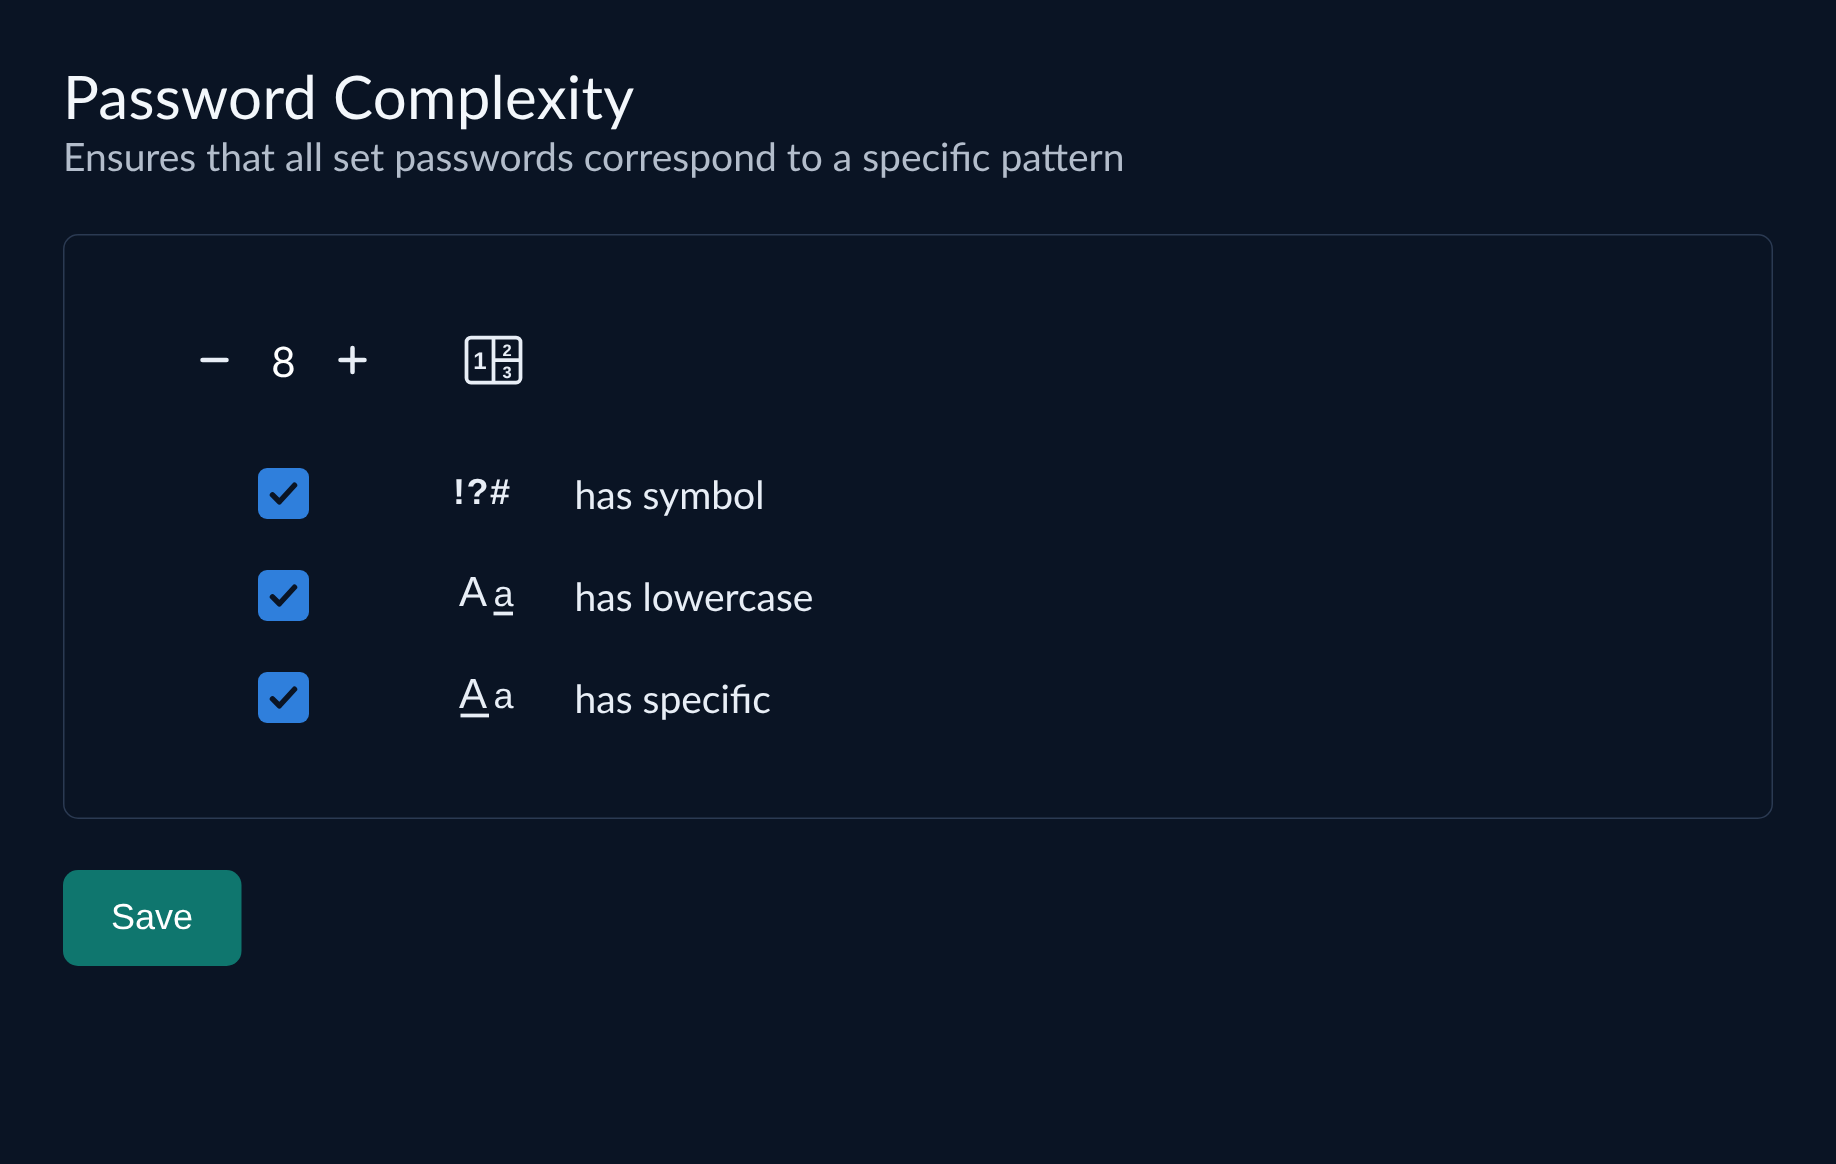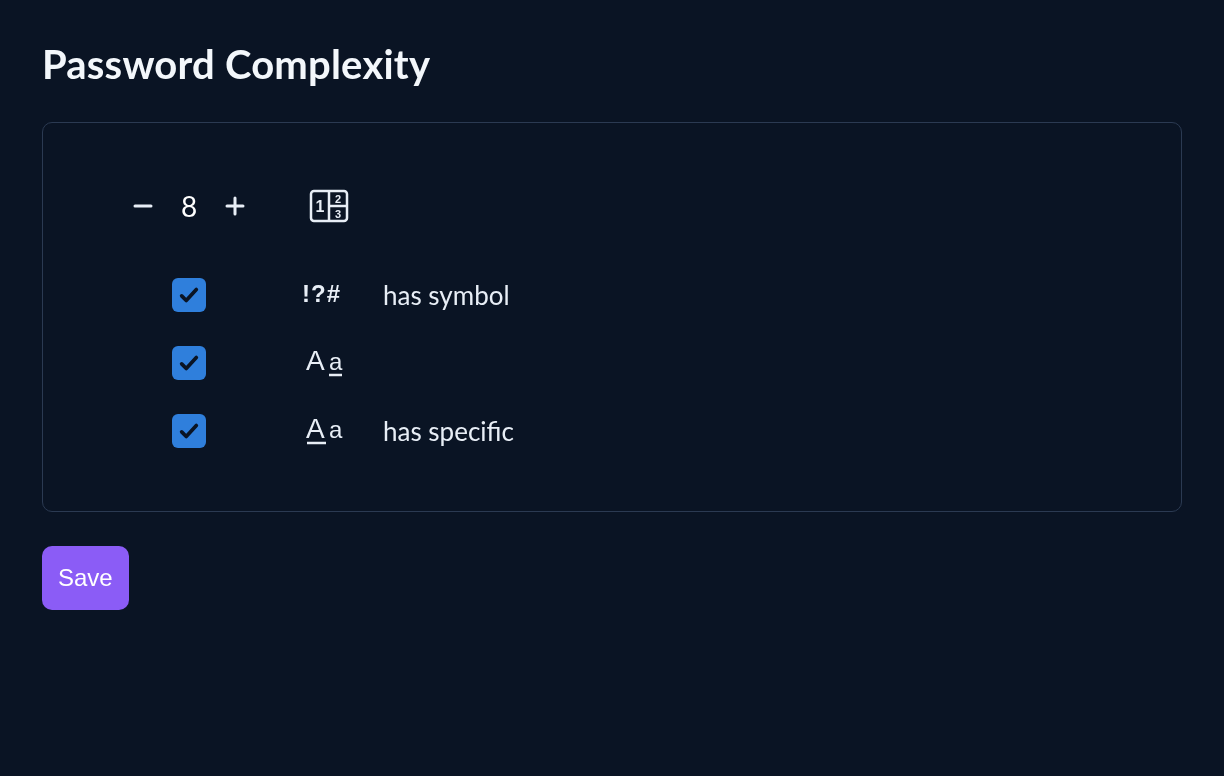--- a/index.html
+++ b/index.html
@@ -9,23 +9,22 @@
     background: #0a1424;
     font-family: "Segoe UI", "Lato", -apple-system, BlinkMacSystemFont, sans-serif;
     color: #e8eef6;
     overflow: hidden;
   }
   .page {
     padding: 40px 42px;
   }
   .title {
     font-size: 40px;
-    font-weight: 700;
+    font-weight: 400;
     color: #f3f7fb;
-    margin-bottom: 34px;
     letter-spacing: 0.2px;
   }
   .subtitle {
     font-size: 26px;
     color: #b3bdcb;
     margin-bottom: 36px;
   }
   .panel {
     border: 1px solid #2b3a52;
     border-radius: 10px;
@@ -86,37 +85,38 @@
     display: flex;
     align-items: center;
     justify-content: center;
     cursor: pointer;
   }
   .checkbox svg { display: block; }
 
   
   .save-btn {
     margin-top: 34px;
-    background: #8b5cf6;
+    background: #0f766e;
     color: #ffffff;
     border: none;
     border-radius: 10px;
     font-size: 24px;
-    padding: 18px 16px;
+    padding: 18px 32px;
     cursor: pointer;
   }
 
   
   .icon-col svg { display:block; }
 </style>
 </head>
 <body>
 
 <div class="page">
   <h1 class="title">Password Complexity</h1>
+  <p class="subtitle">Ensures that all set passwords correspond to a specific pattern</p>
 
   <div class="panel">
 
     <div class="row first">
       <div class="ctrl-col">
         <div class="stepper">
           <div class="step-btn">
             <svg width="24" height="24" viewBox="0 0 24 24" fill="none" stroke="#e8eef6" stroke-width="3" stroke-linecap="round">
                 <line x1="4" y1="12" x2="20" y2="12"></line>
               </svg>
@@ -167,20 +167,21 @@
             </svg>
         </div>
       </div>
       <div class="icon-col">
         <svg width="50" height="34" viewBox="0 0 50 34">
           <text x="2" y="24" font-size="28" fill="#e8eef6" font-family="'Segoe UI', sans-serif">A</text>
           <text x="25" y="24" font-size="24" fill="#e8eef6" font-family="'Segoe UI', sans-serif">a</text>
           <line x1="25" y1="29" x2="38" y2="29" stroke="#e8eef6" stroke-width="2.5"></line>
         </svg>
       </div>
+      <div class="label-col">has lowercase</div>
     </div>
 
     <div class="row">
       <div class="ctrl-col">
         <div class="checkbox">
           <svg width="22" height="22" viewBox="0 0 24 24" fill="none" stroke="#0a1424" stroke-width="4" stroke-linecap="round" stroke-linejoin="round">
               <polyline points="4 13 9 18 20 6"></polyline>
             </svg>
         </div>
       </div>

